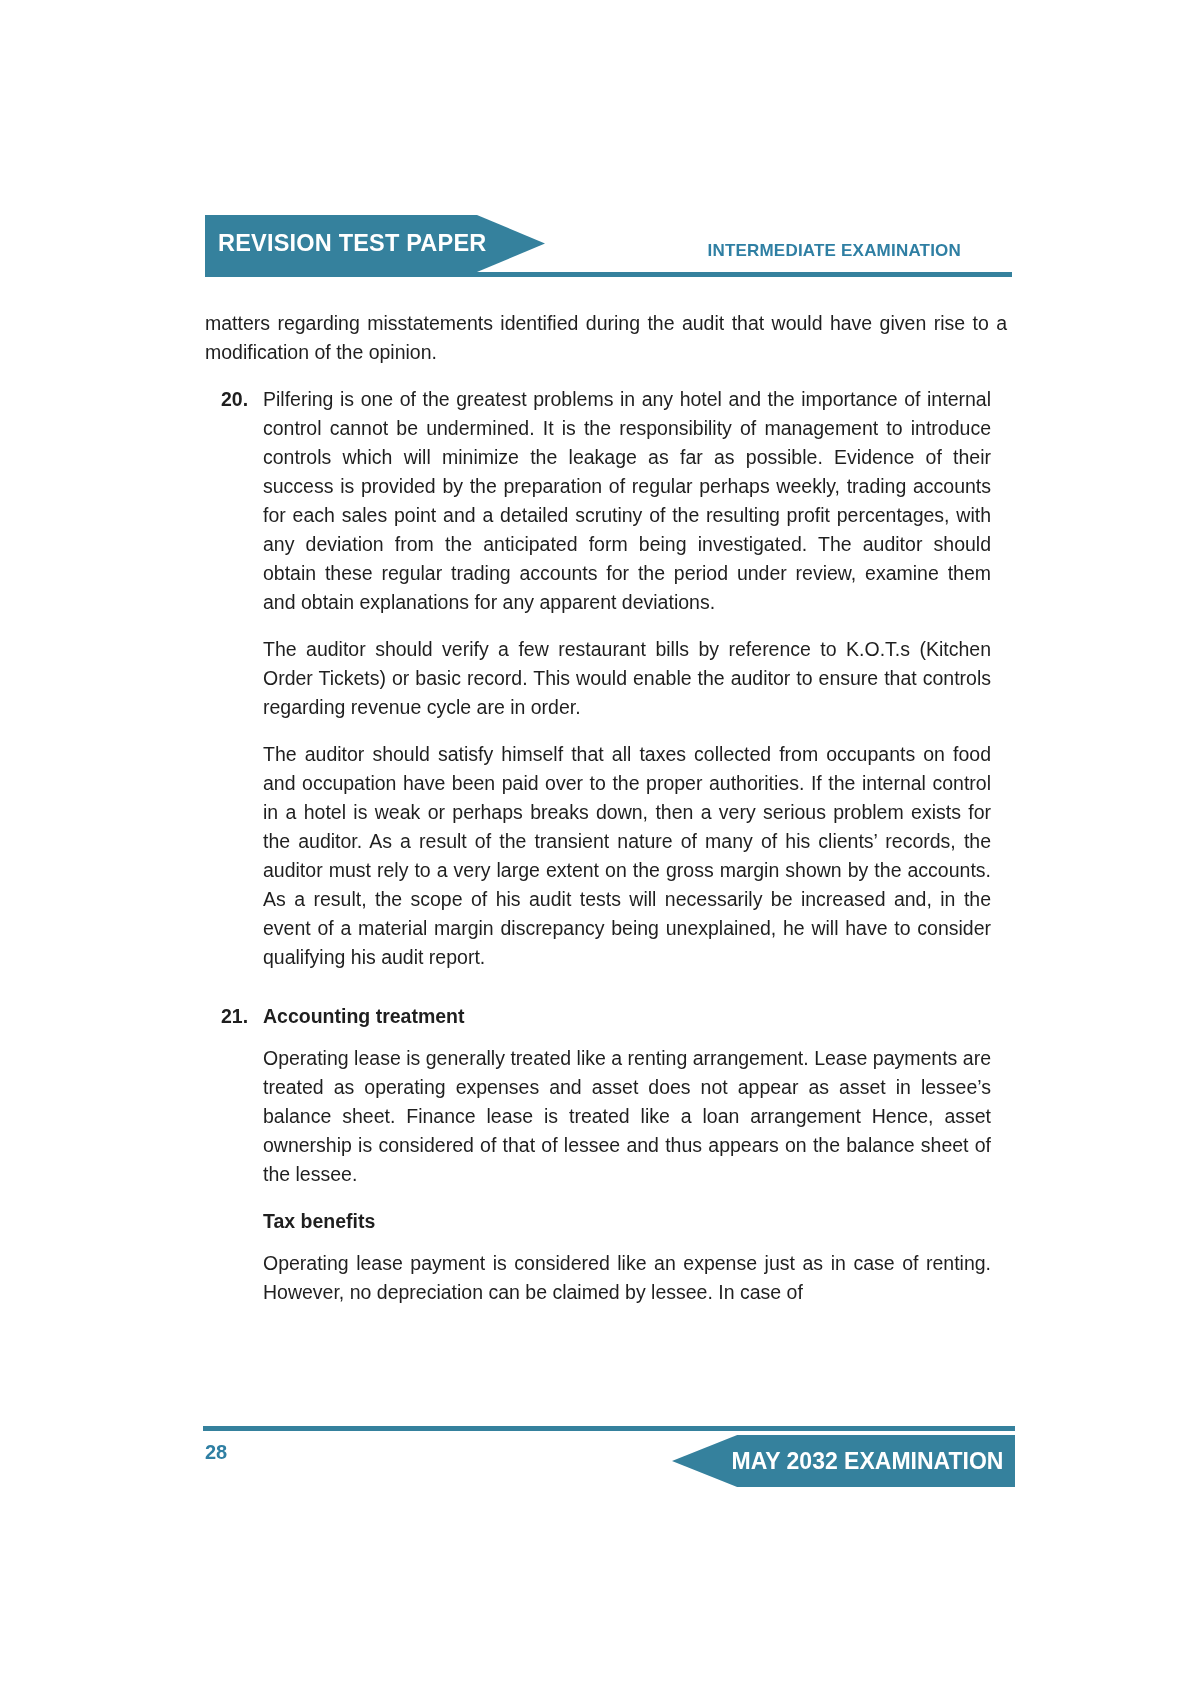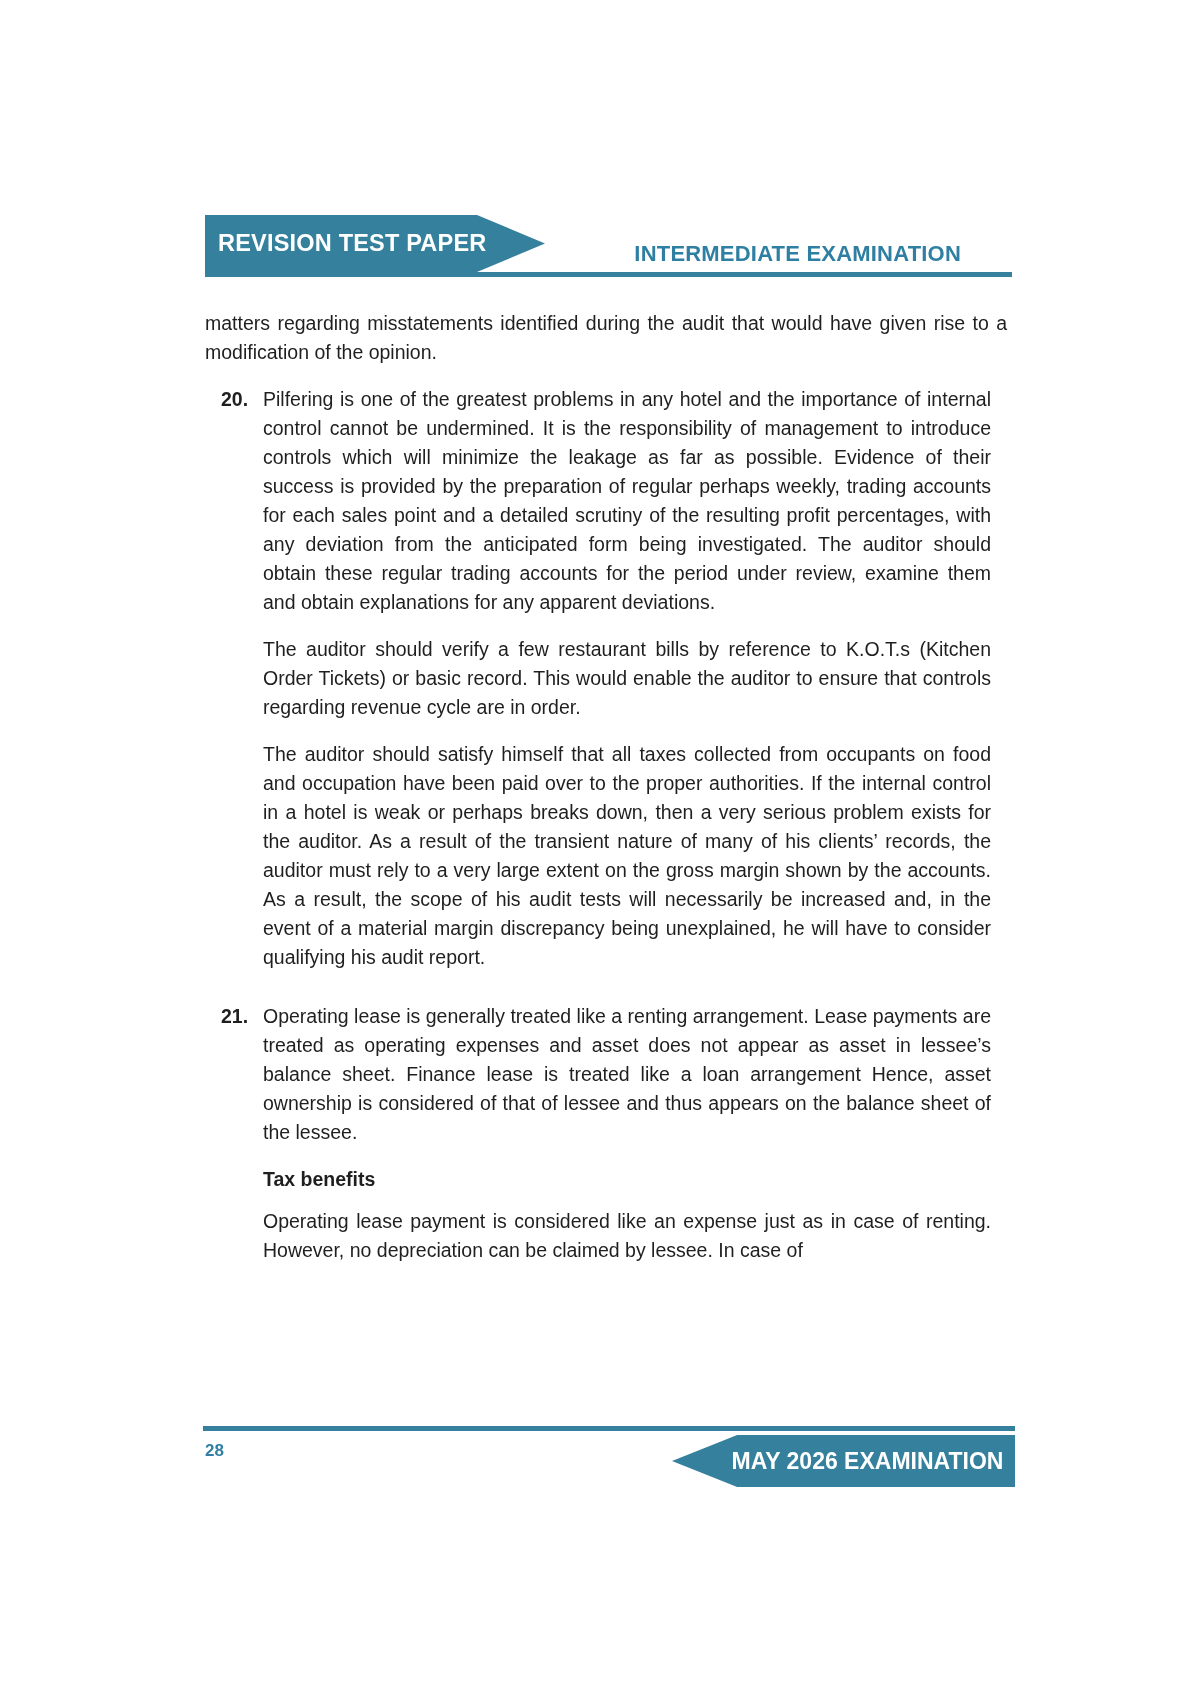--- a/index.html
+++ b/index.html
@@ -31,21 +31,21 @@
   .header-rule{
     position:absolute;
     left:205px; top:272px;
     width:807px; height:5px;
     background:var(--teal);
   }
   .header-title{
     position:absolute;
     top:241px; right:193px;
     color:var(--teal-text);
-    font-weight:bold; font-size:22px;
+    font-weight:bold; font-size:17px;
     letter-spacing:.2px; white-space:nowrap;
   }
   
   .main{
     position:absolute;
     left:205px; top:309px;
     width:802px;
     font-size:19.5px;
     line-height:29px;
     color:var(--body-text);
@@ -77,21 +77,21 @@
     clip-path:polygon(0 50%, 19% 0, 100% 0, 100% 100%, 19% 100%);
     display:flex; align-items:center; justify-content:center;
     padding-left:48px; box-sizing:border-box;
     color:#ffffff; font-weight:bold; font-size:23px;
     white-space:nowrap;
   }
   .footer-page-number{
     position:absolute;
     left:205px; top:1441px;
     color:var(--teal-text);
-    font-weight:bold; font-size:17px;
+    font-weight:bold; font-size:20px;
   }
   
   .copyright{
     position:absolute;
     left:136px; top:1685px;
     font-family:"Liberation Serif", serif;
     font-weight:bold; font-size:20px;
     color:#111111; white-space:nowrap;
   }
 </style>
@@ -114,28 +114,29 @@
       <div class="itembody">
         <p>Pilfering is one of the greatest problems in any hotel and the importance of internal control cannot be undermined. It is the responsibility of management to introduce controls which will minimize the leakage as far as possible. Evidence of their success is provided by the preparation of regular perhaps weekly, trading accounts for each sales point and a detailed scrutiny of the resulting profit percentages, with any deviation from the anticipated form being investigated. The auditor should obtain these regular trading accounts for the period under review, examine them and obtain explanations for any apparent deviations.</p>
         <p>The auditor should verify a few restaurant bills by reference to K.O.T.s (Kitchen Order Tickets) or basic record. This would enable the auditor to ensure that controls regarding revenue cycle are in order.</p>
         <p>The auditor should satisfy himself that all taxes collected from occupants on food and occupation have been paid over to the proper authorities. If the internal control in a hotel is weak or perhaps breaks down, then a very serious problem exists for the auditor. As a result of the transient nature of many of his clients’ records, the auditor must rely to a very large extent on the gross margin shown by the accounts. As a result, the scope of his audit tests will necessarily be increased and, in the event of a material margin discrepancy being unexplained, he will have to consider qualifying his audit report.</p>
       </div>
     </section>
 
     <section class="item">
       <div class="num">21.</div>
       <div class="itembody">
+        <h3>Accounting treatment</h3>
         <p>Operating lease is generally treated like a renting arrangement.  Lease payments are treated as operating expenses and asset does not appear as asset in lessee’s balance sheet. Finance lease is treated like a loan arrangement Hence, asset ownership is considered of that of lessee and thus appears on the balance sheet of the lessee.</p>
         <h3>Tax benefits</h3>
         <p>Operating lease payment is considered like an expense just as in case of renting. However, no depreciation can be claimed by lessee. In case of</p>
       </div>
     </section>
   </div>
 
   <div class="footer-rule"></div>
   <div class="footer-page-number">28</div>
   <div class="footer-banner">
-    <span>MAY 2026 EXAMINATION</span>
+    <span>MAY 2032 EXAMINATION</span>
   </div>
 
   <div class="copyright">© The Institute of Chartered Accountants of India</div>
 
 </div>
 
 </body></html>

